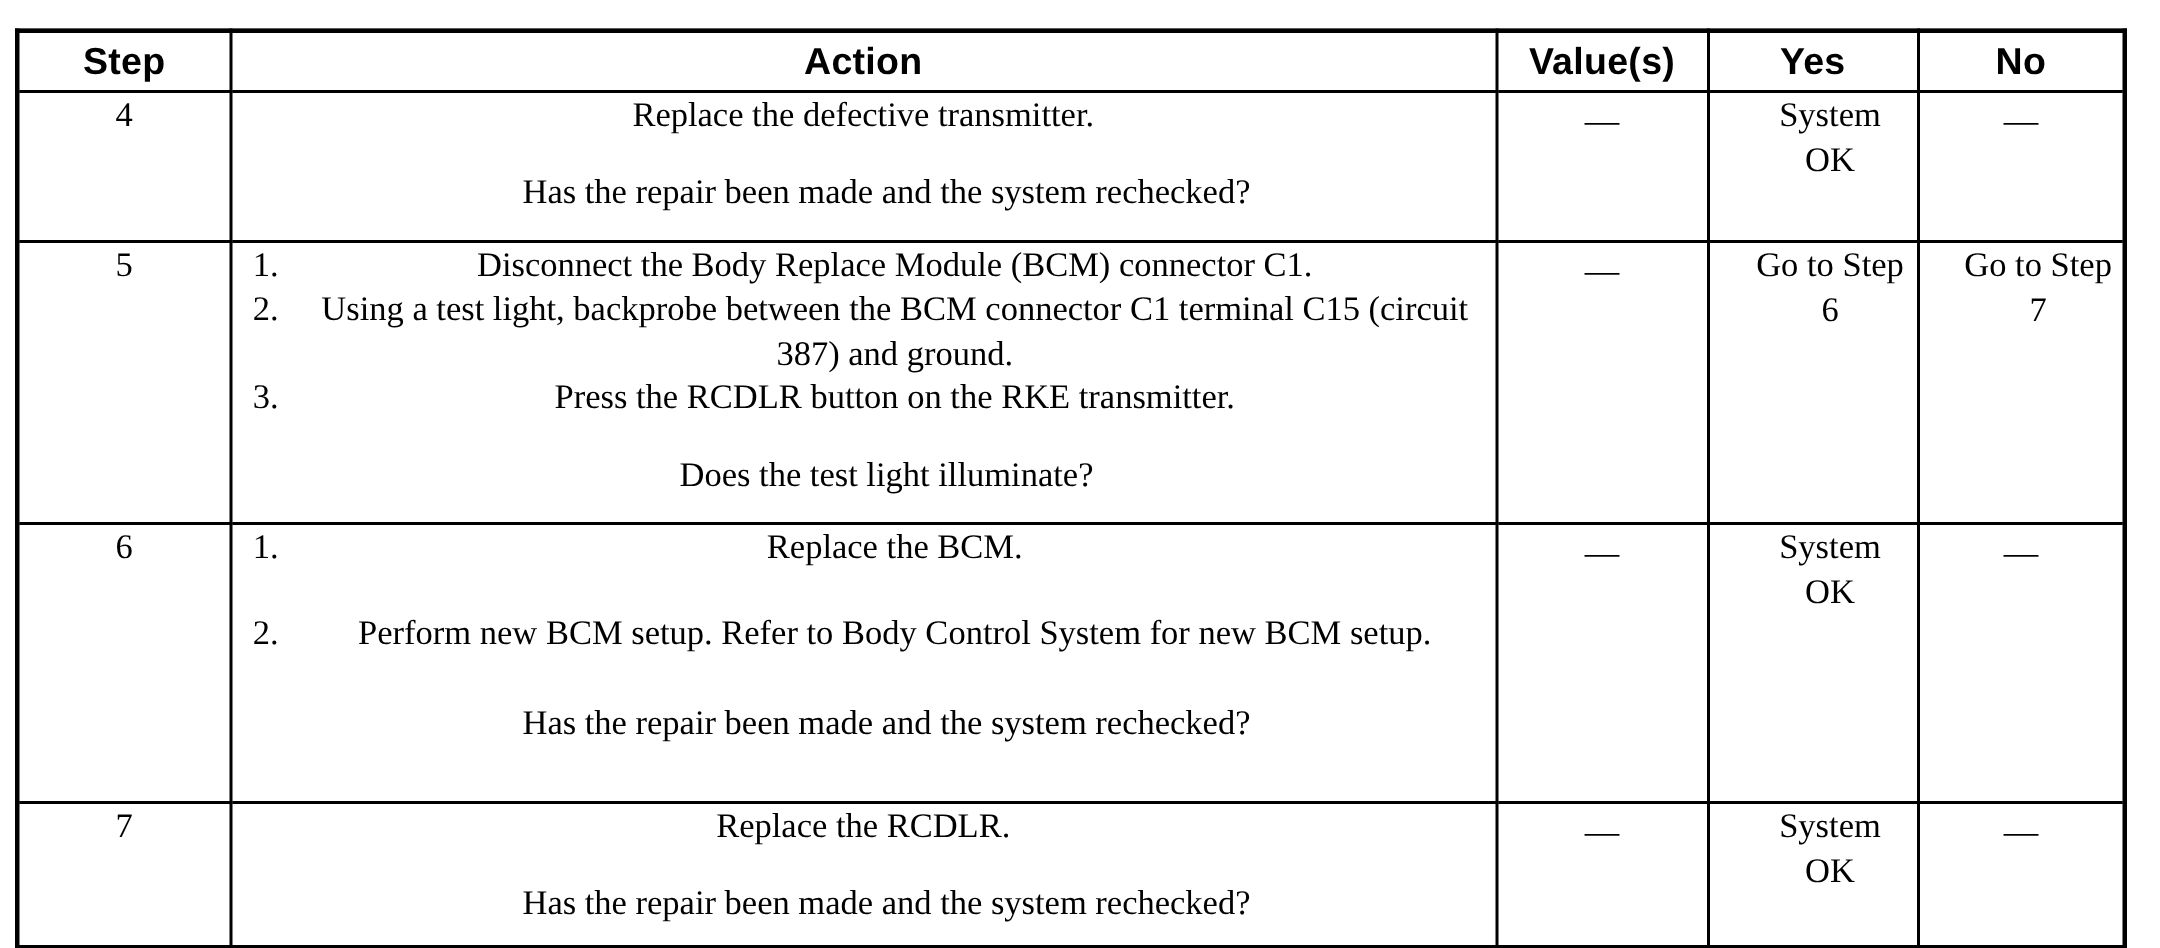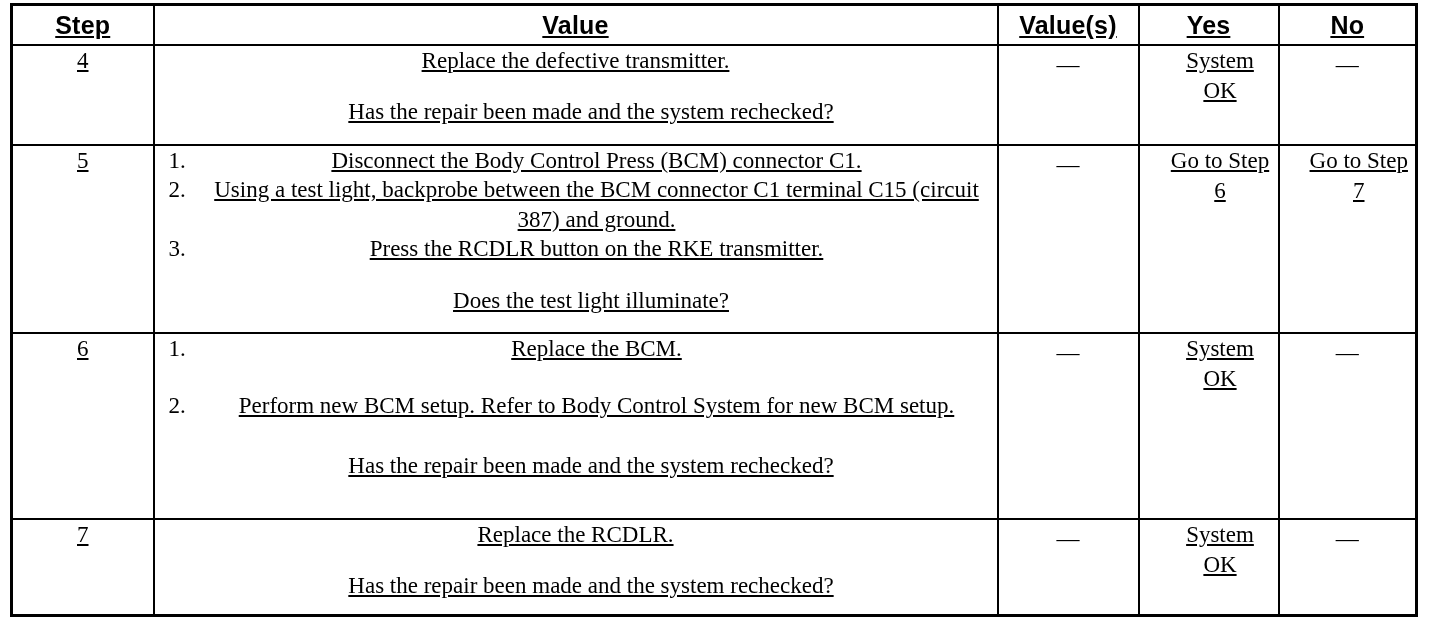--- a/index.html
+++ b/index.html
@@ -18,26 +18,25 @@
   .sheet {
     position: relative;
     width: 1440px;
     height: 632px;
     background: #ffffff;
   }
 
   table.diag-table {
     position: absolute;
     left: 10px;
-    top: 3px;
+    top: 19px;
     width: 1405px;
     border-collapse: collapse;
     table-layout: fixed;
     background: #737373;
-    text-decoration: underline;
   }
 
   table.diag-table td,
   table.diag-table th {
     border: 2px solid #000000;
     vertical-align: top;
     padding: 0;
     background: #ffffff;
   }
 
@@ -141,21 +140,21 @@
       <col class="c-step">
       <col class="c-action">
       <col class="c-value">
       <col class="c-yes">
       <col class="c-no">
     </colgroup>
 
     <thead>
       <tr>
         <th>Step</th>
-        <th>Value</th>
+        <th>Action</th>
         <th>Value(s)</th>
         <th>Yes</th>
         <th>No</th>
       </tr>
     </thead>
 
     <tbody>
 
       <tr style="height:100px;">
         <td class="step-cell">4</td>
@@ -175,21 +174,21 @@
           <span class="dash">—</span>
         </td>
       </tr>
 
       <tr style="height:188px;">
         <td class="step-cell">5</td>
         <td class="action-cell">
           <ol class="sub-list">
             <li>
               <span class="num">1.</span>
-              <span>Disconnect the Body Control Press (BCM) connector C1.</span>
+              <span>Disconnect the Body Replace Module (BCM) connector C1.</span>
             </li>
             <li>
               <span class="num">2.</span>
               <span>Using a test light, backprobe between the BCM connector C1 terminal C15 (circuit 387) and ground.</span>
             </li>
             <li>
               <span class="num">3.</span>
               <span>Press the RCDLR button on the RKE transmitter.</span>
             </li>
           </ol>

